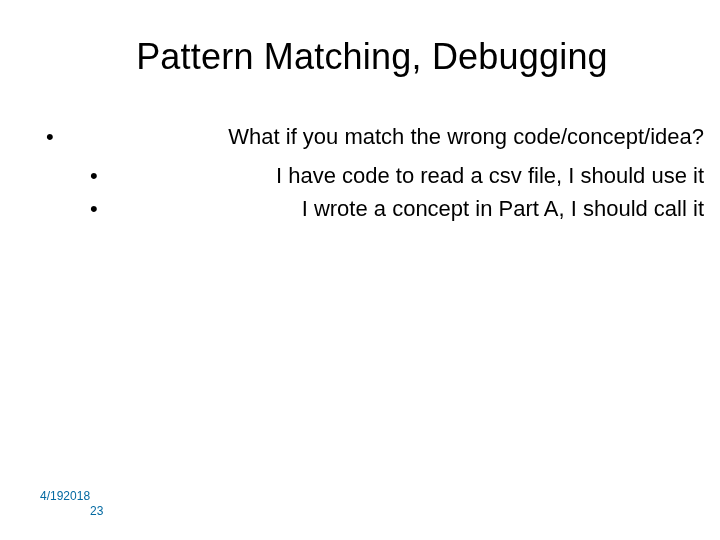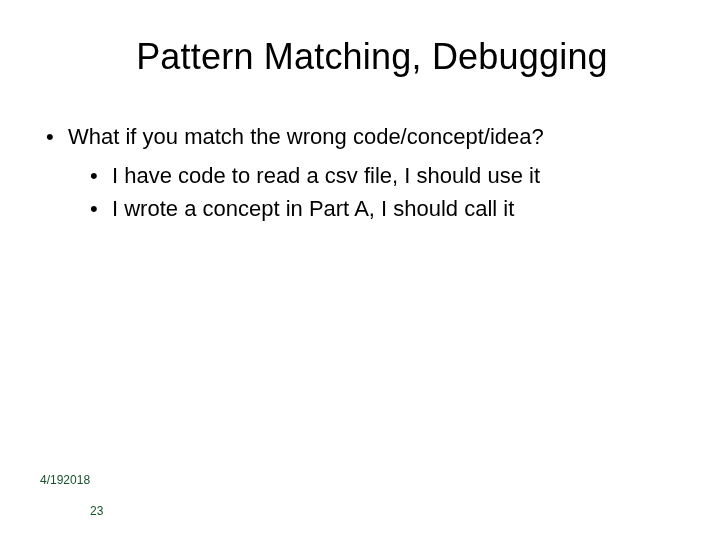--- a/index.html
+++ b/index.html
@@ -22,21 +22,21 @@
     text-align: center;
     margin-top: 6px;
     margin-bottom: 44px;
     letter-spacing: 0.2px;
   }
   .content {
     font-size: 22px;
     line-height: 1.35;
   }
   .outer-list { list-style: none; }
-  .outer-list > li { position: relative; padding-left: 28px; margin-bottom: 8px; }
+  .outer-list > li { position: relative; padding-left: 28px; margin-bottom: 8px; text-align: right; }
   .outer-list > li::before {
     content: "•";
     position: absolute;
     left: 6px;
     top: 0;
     font-size: 22px;
   }
   .inner-list { list-style: none; margin-top: 9px; }
   .inner-list > li { position: relative; padding-left: 44px; margin-bottom: 4px; }
   .inner-list > li::before {
@@ -46,23 +46,23 @@
     top: 0;
     font-size: 22px;
   }
   .block2 { margin-top: 88px; }
   .footer {
     position: absolute;
     bottom: 22px;
     left: 0;
     width: 720px;
     display: flex;
-    align-items: flex-start;
+    align-items: center;
     font-size: 12px;
-    color: #14532d;
+    color: #0369a1;
     padding: 0 40px;
   }
   .footer-left { flex: 0 0 auto; text-align: left; }
   .footer-center { flex: 1 1 auto; text-align: center; line-height: 1.25; }
   .footer-right { flex: 0 0 auto; text-align: right; margin-top: 31px; }
 </style>
 </head>
 <body>
 
 <div class="slide">

